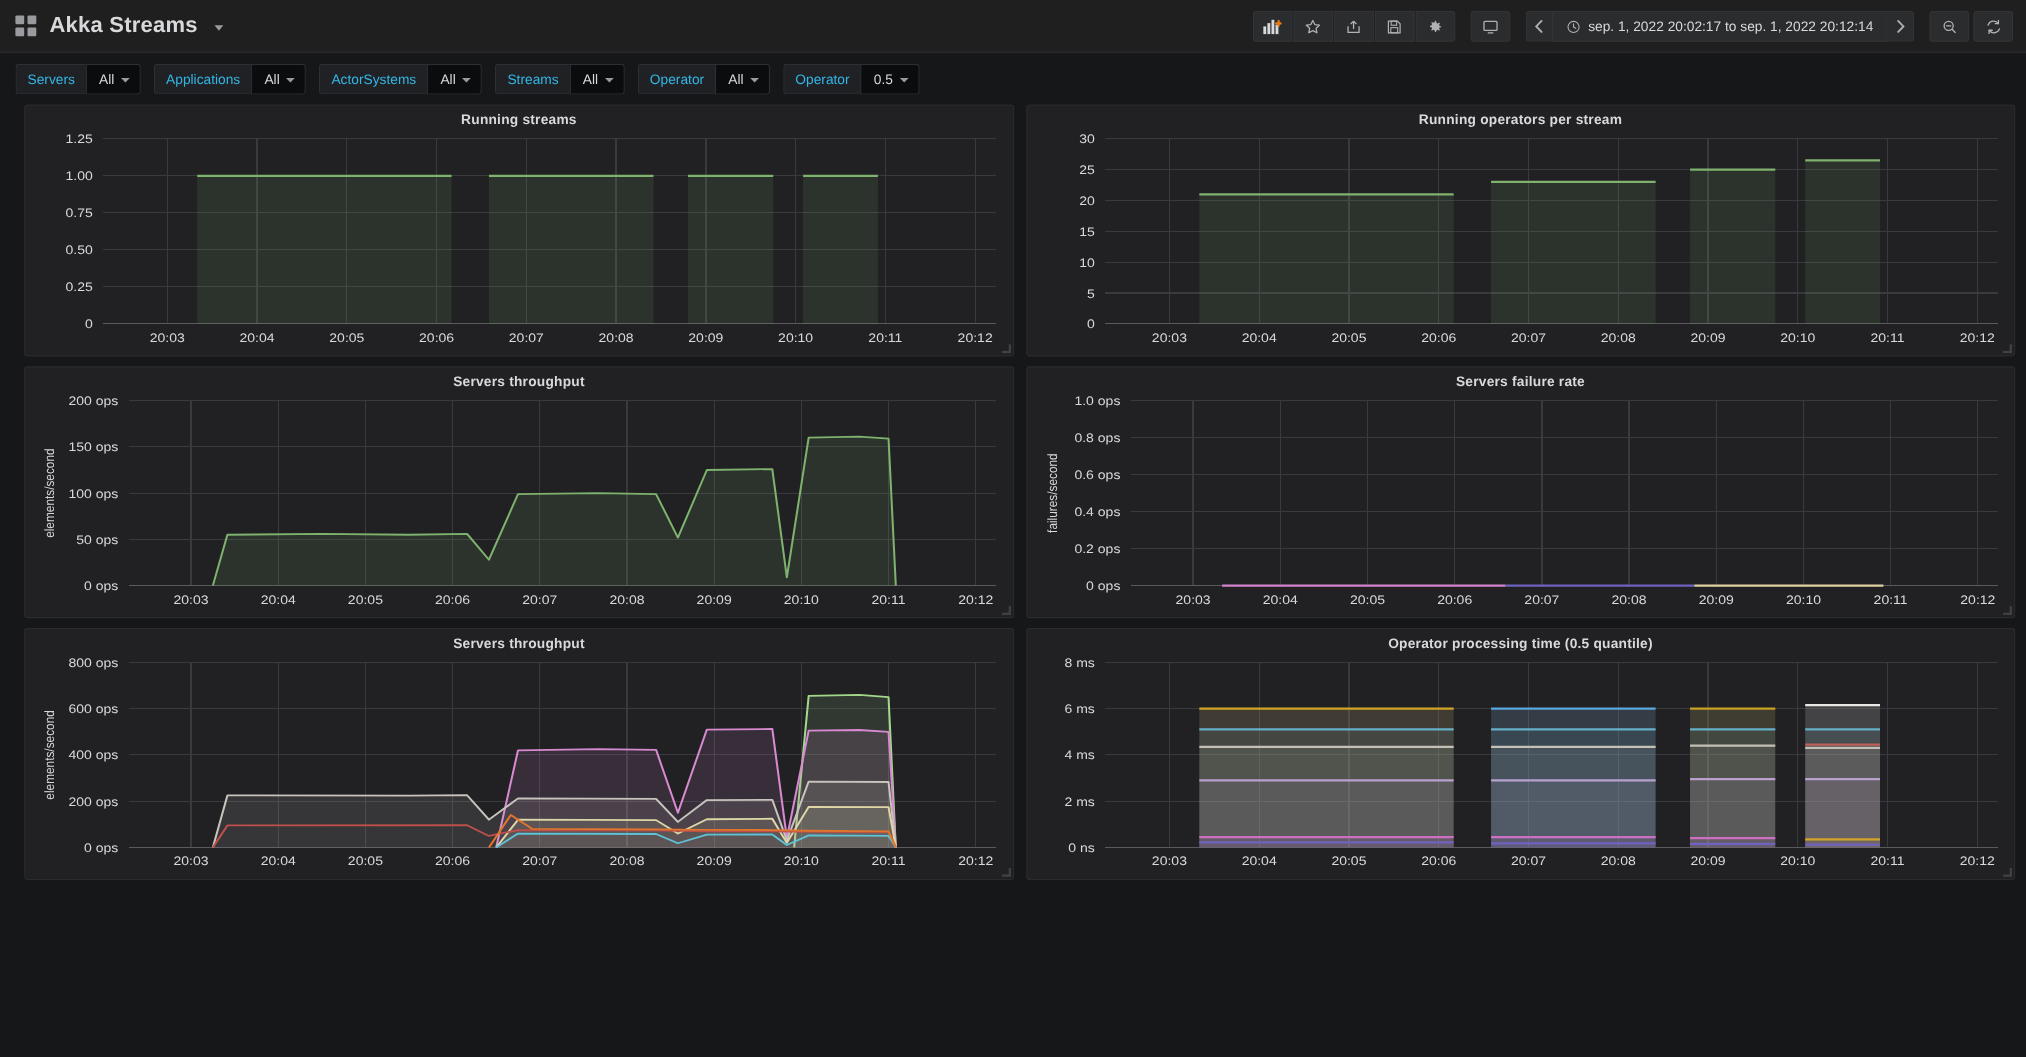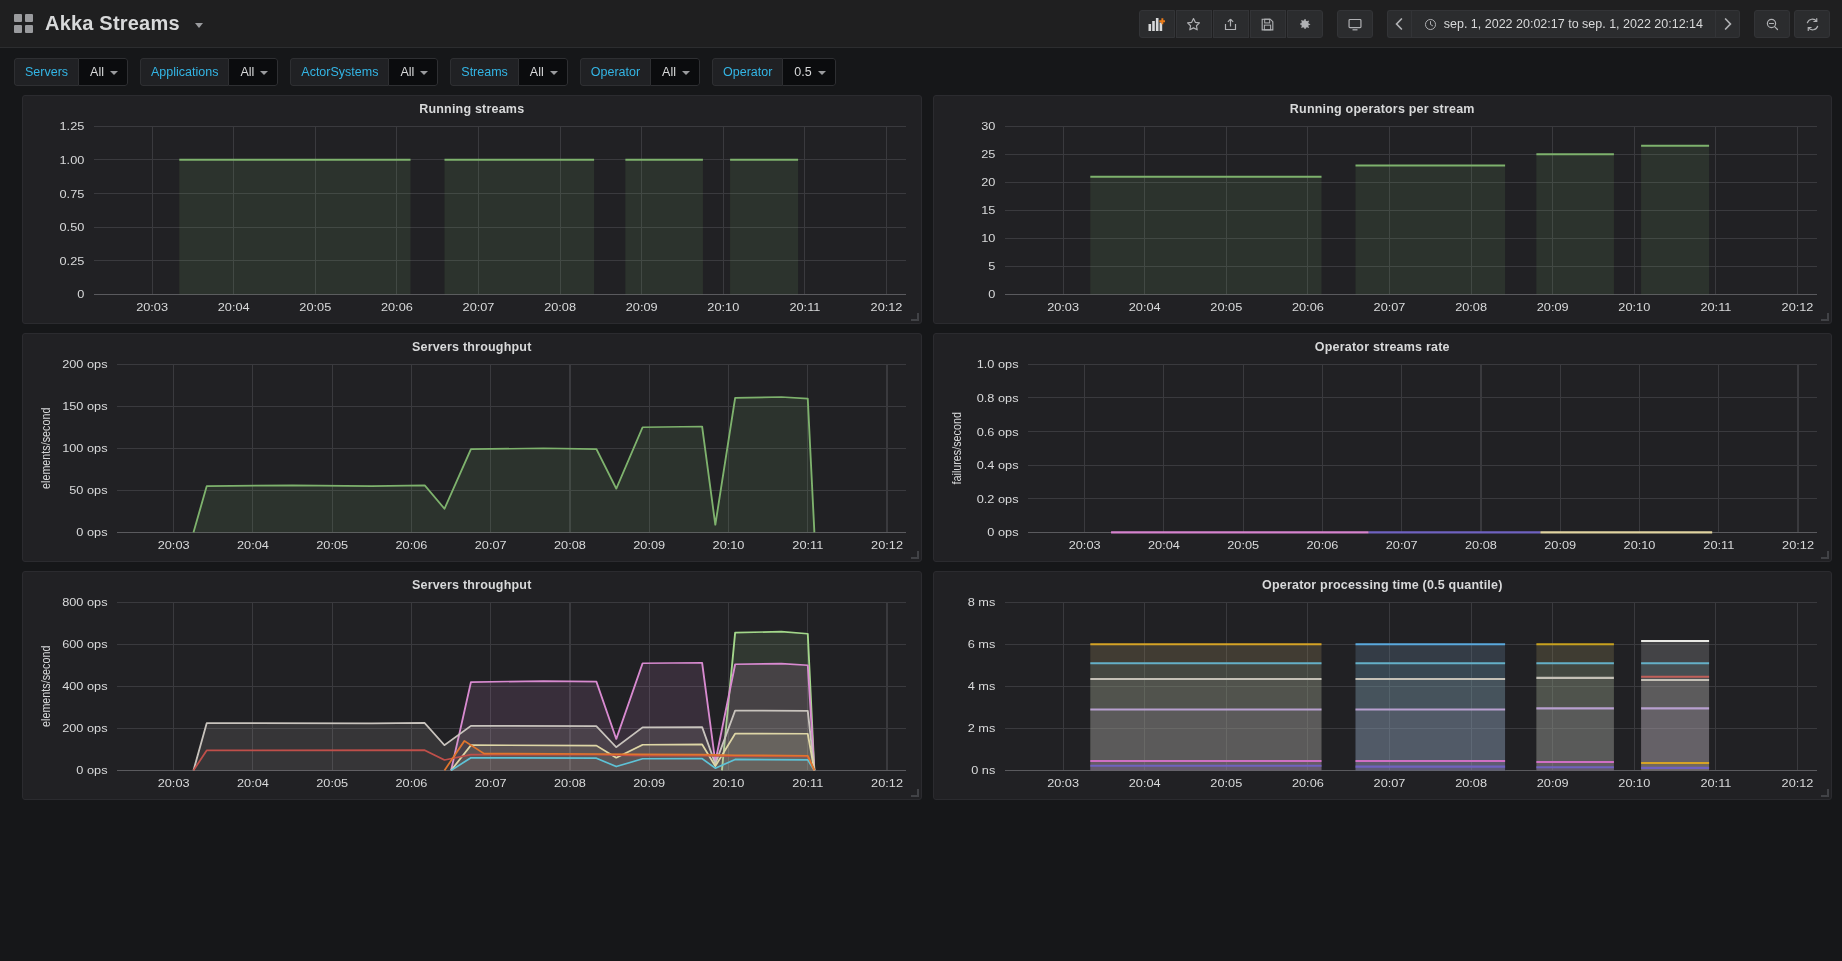--- a/index.html
+++ b/index.html
@@ -452,21 +452,21 @@
           <g>
             <path d="M140.1 172.0 L151.5 126.9 L225.5 126.1 L293.8 126.9 L339.4 126.1 L356.5 149.0 L379.3 90.8 L441.9 90.0 L487.5 90.8 L504.6 129.4 L527.3 69.5 L578.6 68.7 L590.0 164.6 L607.1 40.8 L646.9 40.0 L669.7 41.6 L675.4 172.0 L675.4 172 L140.1 172 Z" fill="#7eb26d" fill-opacity="0.13" stroke="none"></path>
             <path d="M140.1 172.0 L151.5 126.9 L225.5 126.1 L293.8 126.9 L339.4 126.1 L356.5 149.0 L379.3 90.8 L441.9 90.0 L487.5 90.8 L504.6 129.4 L527.3 69.5 L578.6 68.7 L590.0 164.6 L607.1 40.8 L646.9 40.0 L669.7 41.6 L675.4 172.0" fill="none" stroke="#7eb26d" stroke-width="1.6" stroke-linejoin="round"></path>
           </g>
         </svg>
     </div>
     <div class="resize-handle"></div>
   </div>
 
   <div class="panel">
-    <div class="panel-title">Operator streams rate</div>
+    <div class="panel-title">Servers failure rate</div>
     <div class="plot-wrap">
       <svg id="chart3" viewBox="0 0 760 196" preserveAspectRatio="none">
           <line x1="74" y1="172" x2="754" y2="172" class="grid-line"></line>
           <text x="66" y="176" text-anchor="end" class="tick-text">0 ops</text>
           <line x1="74" y1="139.2" x2="754" y2="139.2" class="grid-line"></line>
           <text x="66" y="143.2" text-anchor="end" class="tick-text">0.2 ops</text>
           <line x1="74" y1="106.39999999999999" x2="754" y2="106.39999999999999" class="grid-line"></line>
           <text x="66" y="110.39999999999999" text-anchor="end" class="tick-text">0.4 ops</text>
           <line x1="74" y1="73.60000000000001" x2="754" y2="73.60000000000001" class="grid-line"></line>
           <text x="66" y="77.60000000000001" text-anchor="end" class="tick-text">0.6 ops</text>

